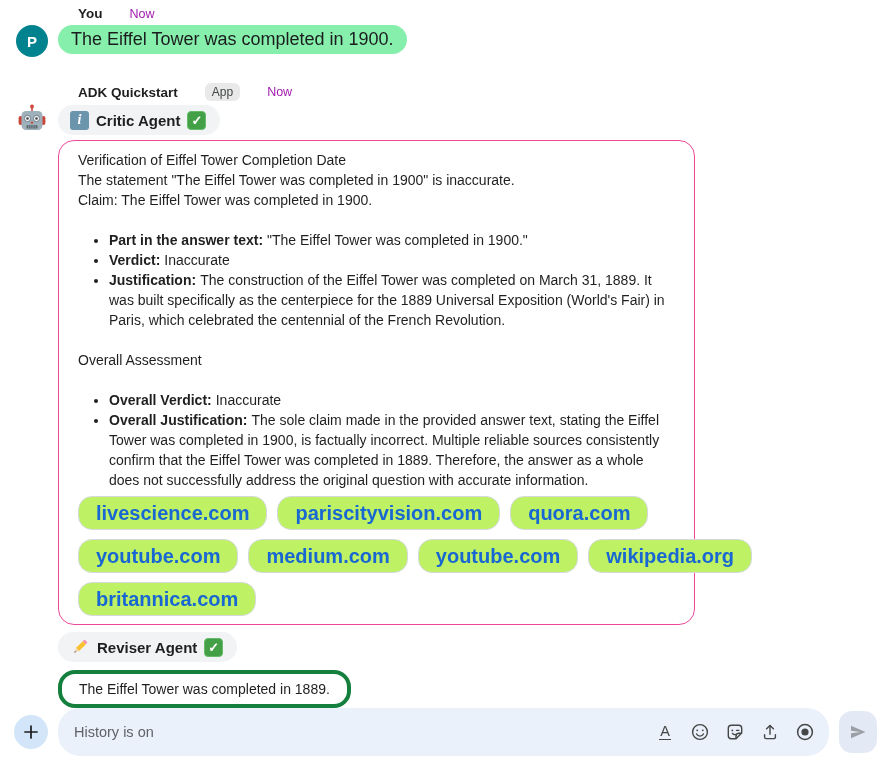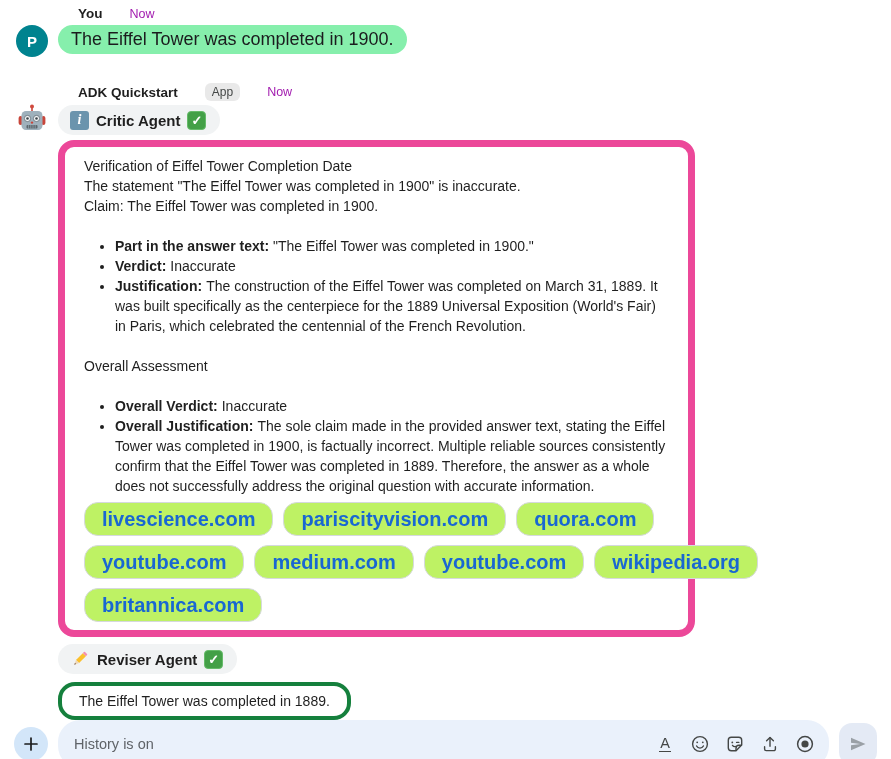--- a/index.html
+++ b/index.html
@@ -43,21 +43,21 @@
   .icon-badge {
     width: 19px; height: 19px; border-radius: 3px;
     display: flex; align-items: center; justify-content: center; flex-shrink: 0;
   }
   .info-badge { background: #6b94ad; }
   .info-badge span { color: #fff; font-family: "Liberation Serif", serif; font-size: 14px; font-weight: 700; font-style: italic; line-height: 1; }
   .check-badge { background: #43a047; border: 1px solid #66bb6a; border-radius: 4px; }
   .check-badge span { color: #fff; font-size: 13px; font-weight: 700; line-height: 1; }
 
   .card {
-    width: 637px; background: #ffffff; border: 7px solid #ec4899;
+    width: 637px; background: #ffffff; border: 1px solid #ec4899;
     border-radius: 16px; margin-top: 5px; padding: 9px 18px 8px 19px;
     font-size: 14px; line-height: 20px; color: #1f1f1f;
   }
   .card ul { margin: 20px 0 0 0; padding-left: 31px; }
   .card li b { margin-right: 4px; }
   .overall-heading { margin-top: 20px; }
   .chips { margin-top: 6px; display: flex; flex-direction: column; gap: 9px; }
   .chip-row { display: flex; gap: 10px; }
   .chip {
     height: 27px; border: 1px solid #d5d9dd; border-radius: 14px; background: #bef264;

